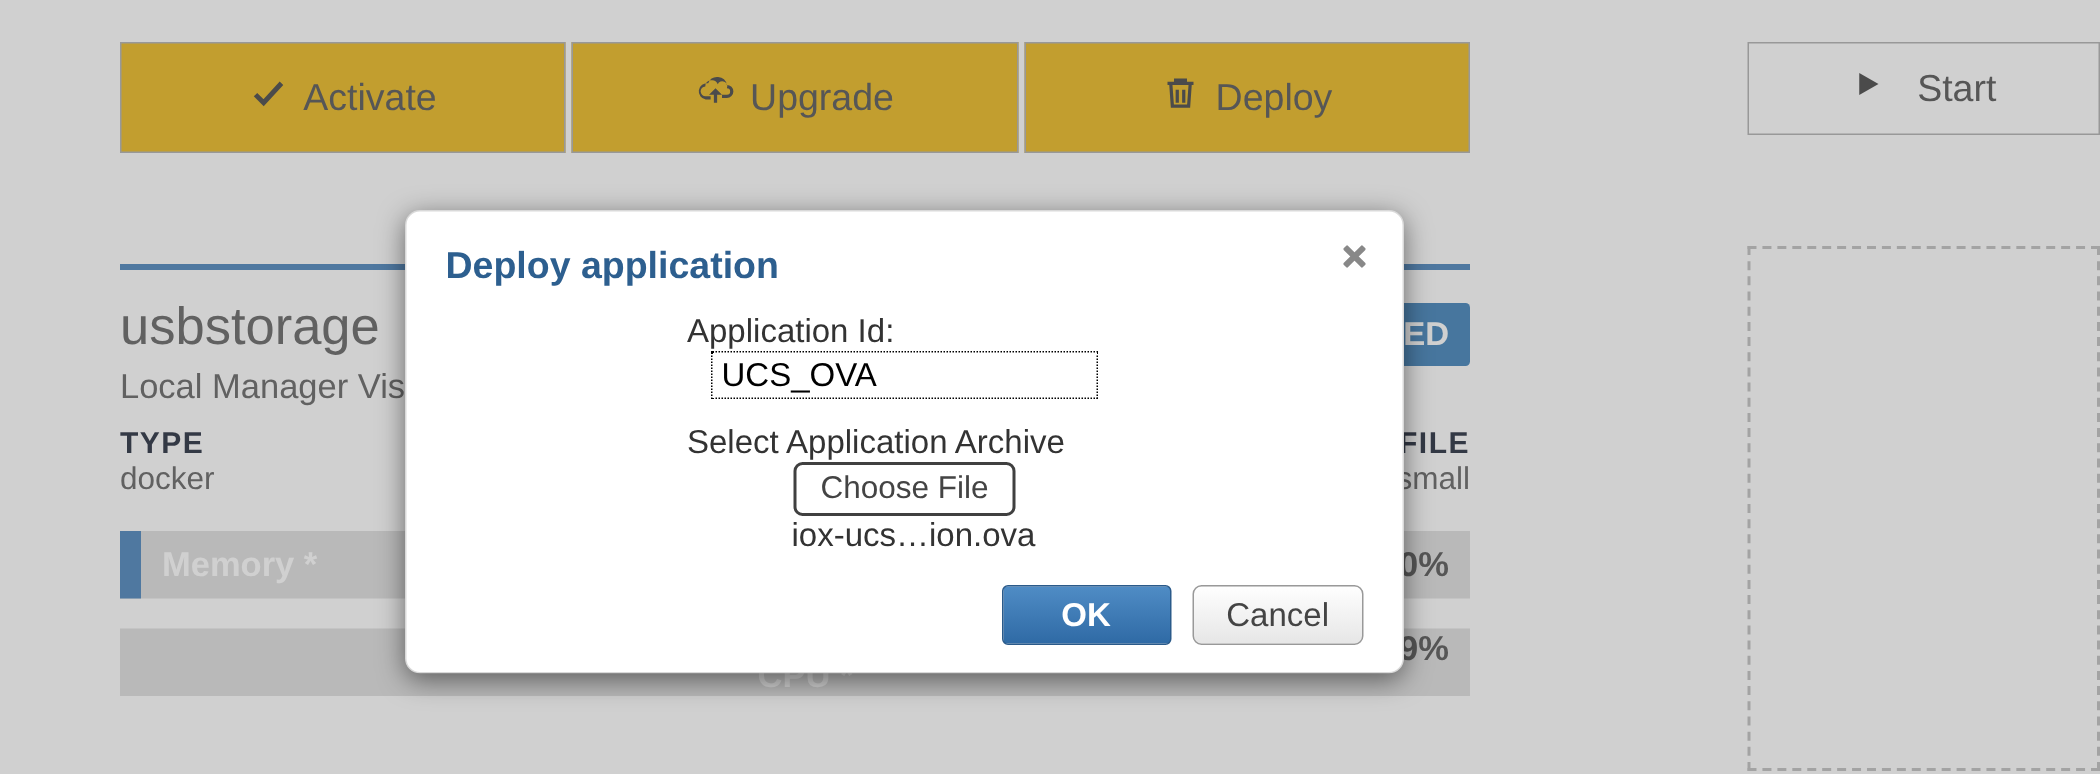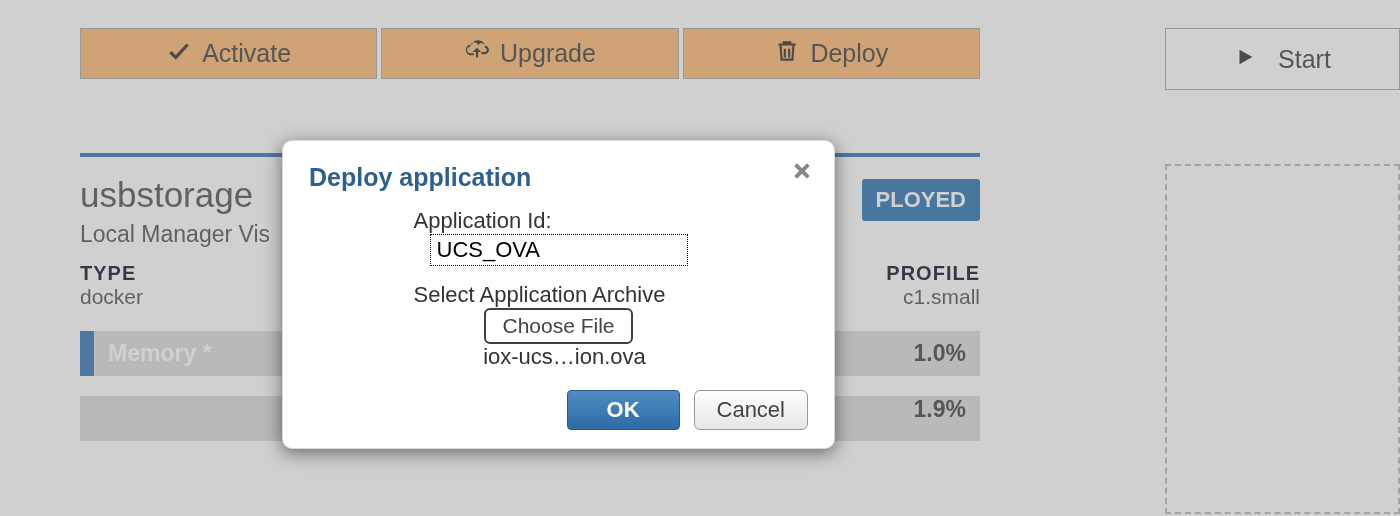--- a/index.html
+++ b/index.html
@@ -34,23 +34,23 @@
     top: 28px;
     width: 900px;
   }
 
   .action-row {
     display: flex;
     gap: 4px;
   }
   .action-btn {
     flex: 1;
-    height: 51px;
+    height: 74px;
     border: 1px solid #aaa;
-    background: #fdba74;
+    background: #eab308;
     display: flex;
     align-items: center;
     justify-content: center;
     gap: 10px;
     font-size: 25px;
     color: #444;
   }
   .action-btn svg { width: 26px; height: 26px; }
 
   .hr-blue {
@@ -154,28 +154,27 @@
     margin-top: 74px;
     border: 2px dashed #bbb;
     height: 350px;
   }
 
   
   .dialog {
     position: absolute;
     left: 270px;
     top: 140px;
-    width: 553px;
+    width: 666px;
     background: #fff;
     border-radius: 10px;
     padding: 22px 26px 18px 26px;
     z-index: 20;
     box-shadow: 0 4px 18px rgba(0,0,0,0.5);
     border: 1px solid rgba(0,0,0,0.15);
-    margin-left: 12px;
   }
   .dialog-title {
     font-size: 25px;
     font-weight: 700;
     color: #2d5f8f;
   }
   .close-x {
     position: absolute;
     right: 20px;
     top: 18px;

